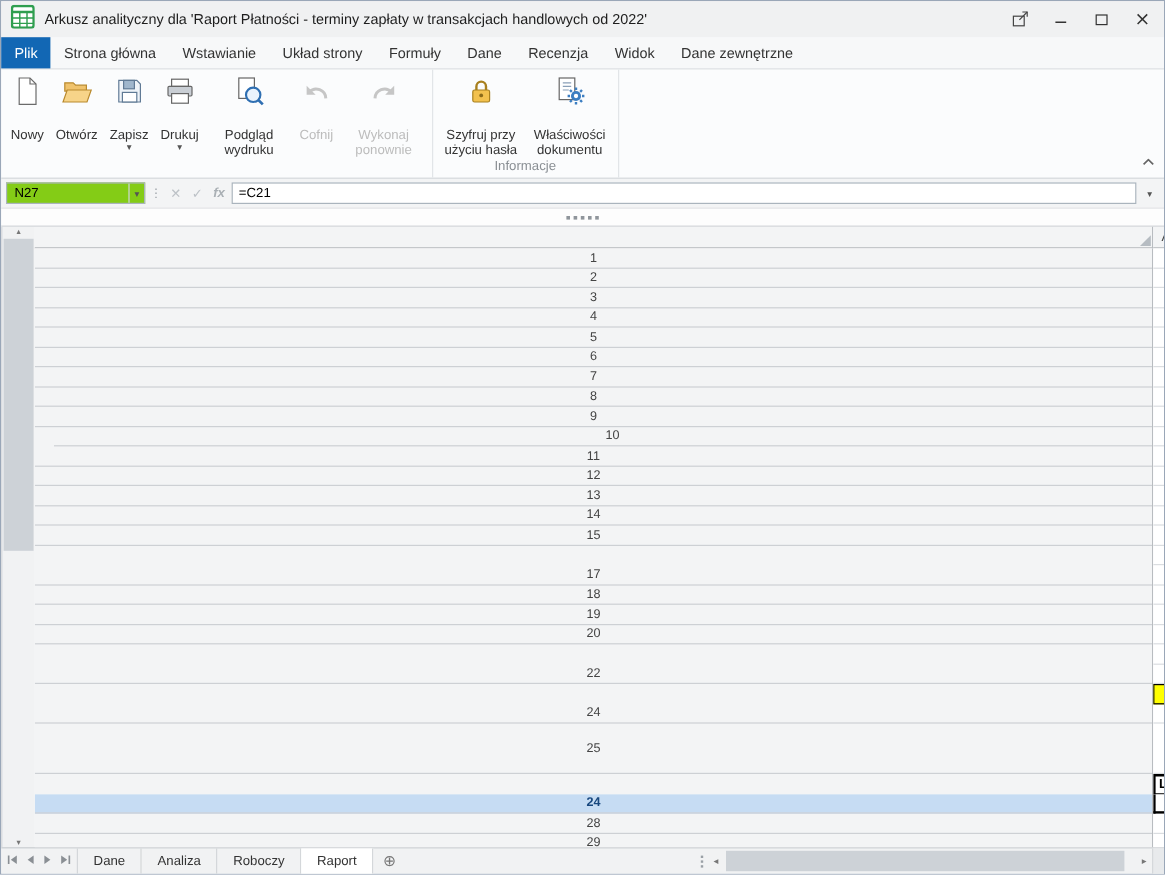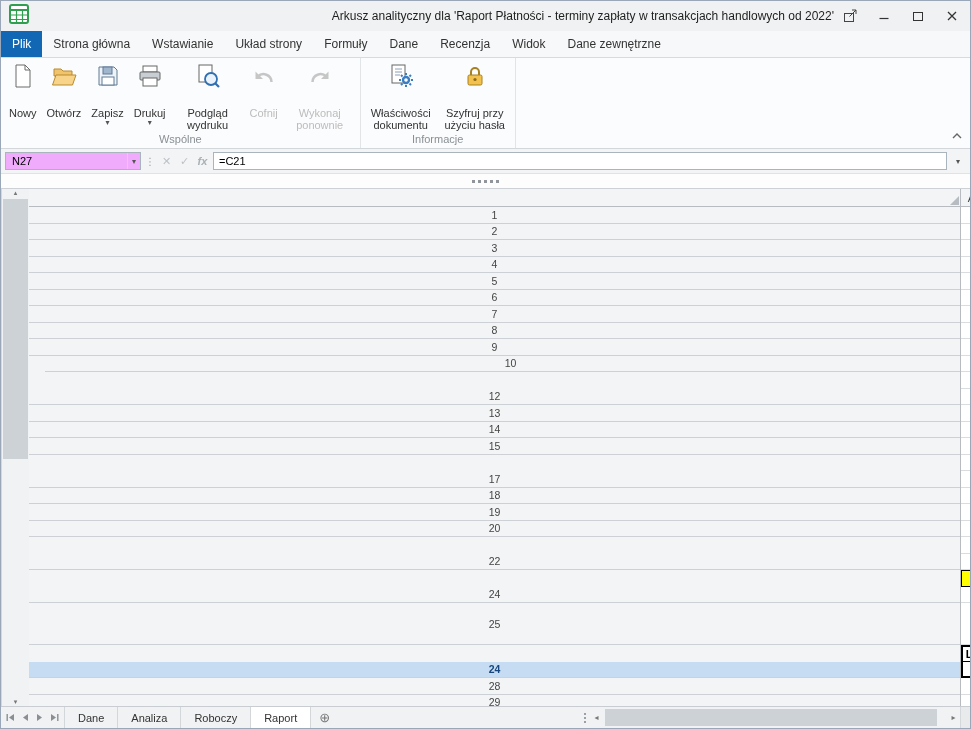--- a/index.html
+++ b/index.html
@@ -1,21 +1,21 @@
 <!DOCTYPE html>
 <html><head>
 <meta charset="utf-8">
 <style>
   html,body{margin:0;padding:0;}
   body{width:971px;height:729px;overflow:hidden;font-family:"Liberation Sans",sans-serif;cursor:default;background:#fff;}
   .window{width:971px;height:729px;box-sizing:border-box;border:1px solid #9aa7b8;display:flex;flex-direction:column;background:#f5f6f7;}
 
   
   .titlebar{flex:0 0 30px;display:flex;align-items:center;background:#f0f1f2;padding:0 8px;gap:8px;}
-  .title{flex:1;text-align:right;font-size:12px;color:#1e1e1e;white-space:nowrap;overflow:hidden;}
+  .title{flex:1;text-align:left;font-size:12px;color:#1e1e1e;white-space:nowrap;overflow:hidden;}
   .wcontrols{display:flex;gap:18px;align-items:center;margin-right:2px;}
   .wc{display:flex;align-items:center;justify-content:center;width:16px;height:16px;}
 
   
   .tabsrow{flex:0 0 26px;display:flex;align-items:stretch;background:#f7f8f9;border-bottom:1px solid #d8dbde;}
   .rtab{display:flex;align-items:center;padding:0 11px;font-size:12px;color:#333;}
   .rtab.active{background:#1267b4;color:#fff;}
 
   
   .ribbon{flex:0 0 88px;background:#fbfcfd;border-bottom:1px solid #d4d7da;display:flex;position:relative;}
@@ -24,21 +24,21 @@
   .rbtn{display:flex;flex-direction:column;align-items:center;padding:3px 5px 1px;}
   .ricon svg{display:block;}
   .rlabel{font-size:11px;line-height:12px;text-align:center;color:#333;max-width:64px;margin-top:18px;}
   .rbtn.disabled .rlabel{color:#bcbcbc;}
   .dd{font-size:8px;line-height:8px;color:#555;}
   .glabel{font-size:11px;color:#8a8f94;text-align:center;padding:1px 0 3px;}
   .collapse{position:absolute;right:8px;bottom:5px;}
 
   
   .fbar{flex:0 0 24px;display:flex;align-items:center;background:#f3f4f5;border-bottom:1px solid #e0e2e4;padding:0 4px;gap:3px;}
-  .namebox{width:136px;height:18px;background:#f0abfc;border:1px solid #aab4bd;display:flex;align-items:center;font-size:11px;padding-left:6px;box-sizing:border-box;}
+  .namebox{width:116px;height:18px;background:#84cc16;border:1px solid #aab4bd;display:flex;align-items:center;font-size:11px;padding-left:6px;box-sizing:border-box;}
   .nbarrow{margin-left:auto;border-left:1px solid #d0d6db;padding:0 4px;font-size:8px;color:#555;height:100%;display:flex;align-items:center;}
   .fsep{color:#9aa0a6;font-size:10px;padding:0 1px;}
   .fbtn{color:#bdc2c7;font-size:11px;width:15px;text-align:center;}
   .fx{font-style:italic;font-weight:bold;color:#aab0b5;}
   .finput{flex:1;height:18px;background:#fff;border:1px solid #aab4bd;font-size:11px;display:flex;align-items:center;padding-left:5px;box-sizing:border-box;}
   .fexpand{width:16px;text-align:center;font-size:8px;color:#555;}
 
   
   .splitrow{flex:0 0 14px;display:flex;align-items:center;justify-content:center;background:#fdfdfd;}
   .splitdots{display:flex;gap:3px;}
@@ -194,48 +194,47 @@
         <div class="rbtn disabled">
           <span class="ricon">
               <svg width="26" height="26" viewBox="0 0 26 26">
                 <path d="M5.5 19a8 8 0 0 1 13.8-5.3" fill="none" stroke="#c6c6c6" stroke-width="2.5"></path>
                 <path d="M21.5 8.5v7.5H14z" fill="#c6c6c6"></path>
               </svg>
             </span>
           <span class="rlabel">Wykonaj ponownie</span>
         </div>
       </div>
-      <div class="glabel">Wspólne</div>
     </div>
 
     <div class="rgroup">
       <div class="rbuttons">
+        <div class="rbtn">
+          <span class="ricon">
+              <svg width="26" height="26" viewBox="0 0 26 26">
+                <path d="M9 12V9a4 4 0 0 1 8 0v3" fill="none" stroke="#a8801f" stroke-width="2"></path>
+                <rect x="6" y="12" width="14" height="10" rx="1.5" fill="#f2c14e" stroke="#a8801f"></rect>
+                <circle cx="13" cy="16.5" r="1.6" fill="#8a6a1a"></circle>
+              </svg>
+            </span>
+          <span class="rlabel">Szyfruj przy użyciu hasła</span>
+        </div>
         <div class="rbtn">
           <span class="ricon">
               <svg width="26" height="26" viewBox="0 0 26 26">
                 <rect x="4" y="2" width="13" height="18" fill="#fff" stroke="#666"></rect>
                 <path d="M7 6h7M7 9h7M7 12h5" stroke="#8aa0b8"></path>
                 <g stroke="#3c7ec2" stroke-width="2">
                   <path d="M18 12v-2M18 22v2M13 17h-2M23 17h2M14.5 13.5l-1.5-1.5M21.5 20.5l1.5 1.5M14.5 20.5l-1.5 1.5M21.5 13.5l1.5-1.5"></path>
                 </g>
                 <circle cx="18" cy="17" r="4.2" fill="#3c7ec2"></circle>
                 <circle cx="18" cy="17" r="1.8" fill="#fff"></circle>
               </svg>
             </span>
           <span class="rlabel">Właściwości dokumentu</span>
-        </div>
-        <div class="rbtn">
-          <span class="ricon">
-              <svg width="26" height="26" viewBox="0 0 26 26">
-                <path d="M9 12V9a4 4 0 0 1 8 0v3" fill="none" stroke="#a8801f" stroke-width="2"></path>
-                <rect x="6" y="12" width="14" height="10" rx="1.5" fill="#f2c14e" stroke="#a8801f"></rect>
-                <circle cx="13" cy="16.5" r="1.6" fill="#8a6a1a"></circle>
-              </svg>
-            </span>
-          <span class="rlabel">Szyfruj przy użyciu hasła</span>
         </div>
       </div>
       <div class="glabel">Informacje</div>
     </div>
 
     <span class="collapse"><svg width="10" height="6" viewBox="0 0 10 6">
           <path d="M1 5l4-4 4 4" fill="none" stroke="#666" stroke-width="1.4"></path>
         </svg></span>
   </div>
 
@@ -280,20 +279,21 @@
         <div class="rhead" style="top: 0px; height: 16.5px;">1</div>
         <div class="rhead" style="top: 16.5px; height: 16.5px;">2</div>
         <div class="rhead" style="top: 33px; height: 16.5px;">3</div>
         <div class="rhead" style="top: 49.5px; height: 16.5px;">4</div>
         <div class="rhead" style="top: 66px; height: 16.5px;">5</div>
         <div class="rhead" style="top: 82.5px; height: 16.5px;">6</div>
         <div class="rhead" style="top: 99px; height: 16.5px;">7</div>
         <div class="rhead" style="top: 115.5px; height: 16.5px;">8</div>
         <div class="rhead" style="top: 132px; height: 16.5px;">9</div>
         <div class="rhead" style="top: 148.5px; height: 16.5px; margin-left: 16px;">10</div>
+        <div class="rhead" style="top: 165px; height: 16.5px;">11</div>
         <div class="rhead" style="top: 181.5px; height: 16.5px;">12</div>
         <div class="rhead" style="top: 198px; height: 16.5px;">13</div>
         <div class="rhead" style="top: 214.5px; height: 16.5px;">14</div>
         <div class="rhead" style="top: 231px; height: 16.5px;">15</div>
         <div class="rhead" style="top: 264px; height: 16.5px;">17</div>
         <div class="rhead" style="top: 280.5px; height: 16.5px;">18</div>
         <div class="rhead" style="top: 297px; height: 16.5px;">19</div>
         <div class="rhead" style="top: 313.5px; height: 16.5px;">20</div>
         <div class="rhead" style="top: 346.5px; height: 16.5px;">22</div>
         <div class="rhead" style="top: 379.5px; height: 16.5px;">24</div>

